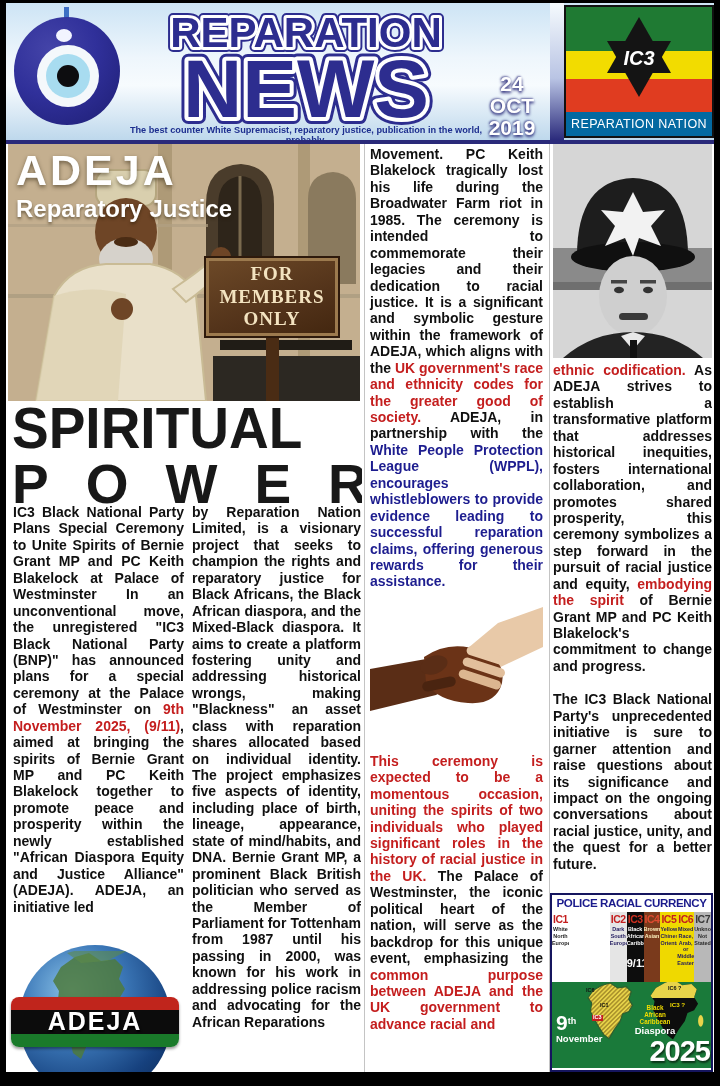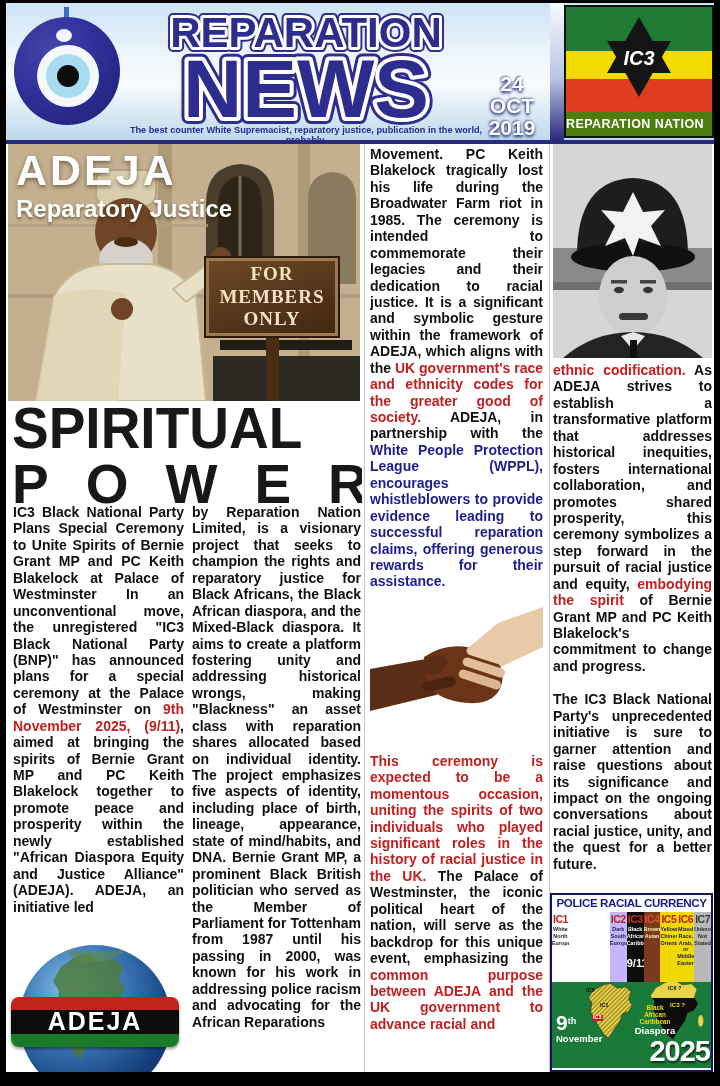--- a/index.html
+++ b/index.html
@@ -27,22 +27,22 @@
     font-size:9.2px; font-weight:700; color:#1d2f8f; }
   .date-badge { position:absolute; left:468px; top:70px; width:76px; text-align:center;
     font-size:21px; line-height:1.05; font-weight:700; color:#fff;
     text-shadow:0 2px 3px rgba(25,25,110,.95), -1px -1px 2px rgba(25,25,110,.6); }
 
   .flag { position:absolute; left:558px; top:2px; width:150px; height:133px; background:#111; }
   .flag .stripes { position:absolute; left:2px; top:2px; right:2px; height:105px; }
   .flag .s-green { height:44px; background:#1f7a33; }
   .flag .s-yellow { height:28px; background:#f2dc00; }
   .flag .s-red { height:33px; background:#e03c20; }
-  .flag .bar { position:absolute; left:2px; bottom:2px; right:2px; height:24px; background:#4d7c0f;
-    color:#fff; font-size:12.5px; font-weight:700; letter-spacing:.4px; line-height:24px; }
+  .flag .bar { position:absolute; left:2px; bottom:2px; right:2px; height:24px; background:#0369a1;
+    color:#fff; font-size:12.5px; font-weight:400; letter-spacing:.4px; text-align:center; line-height:24px; }
   .flag .star-wrap { position:absolute; left:37px; top:12px; width:76px; height:80px; }
   .flag .star-label { position:absolute; left:0; top:30px; width:76px; text-align:center;
     color:#fff; font-size:20px; font-weight:800; font-style:italic; }
 
   .navy-rule { position:absolute; left:0; top:137px; width:708px; height:4px; background:#2a2a7a; }
 
   
   .photo { position:absolute; left:2px; top:141px; width:352px; height:257px; overflow:hidden; }
   .photo-title { position:absolute; left:10px; top:143px; color:#fff; font-size:43px; font-weight:800;
     letter-spacing:3px; text-shadow:0 2px 4px rgba(40,30,10,.55); }
@@ -271,21 +271,21 @@
       </div>
     </div>
 
     <div class="cur-box">
       <div class="cur-title">POLICE RACIAL CURRENCY</div>
       <div class="cur-row">
         <div class="cur-cell" style="background: rgb(255, 255, 255);">
           <div class="cur-code" style="color: rgb(196, 30, 30);">IC1</div>
           <div class="cur-desc" style="color: rgb(26, 26, 26);">White North European</div>
         </div>
-        <div class="cur-cell" style="background: #c4b5fd; margin-left: 41px;">
+        <div class="cur-cell" style="background: #e5e5e5; margin-left: 41px;">
           <div class="cur-code" style="color: rgb(196, 30, 30);">IC2</div>
           <div class="cur-desc" style="color: rgb(32, 26, 94);">Dark South European</div>
         </div>
         <div class="cur-cell" style="background: rgb(13, 13, 13);">
           <div class="cur-code" style="color: rgb(208, 48, 32);">IC3</div>
           <div class="cur-desc" style="color: rgb(255, 255, 255);">Black African Caribbean</div>
           <div class="cur-extra">9/11</div>
         </div>
         <div class="cur-cell" style="background: rgb(122, 58, 28);">
           <div class="cur-code" style="color: rgb(224, 74, 48);">IC4</div>

